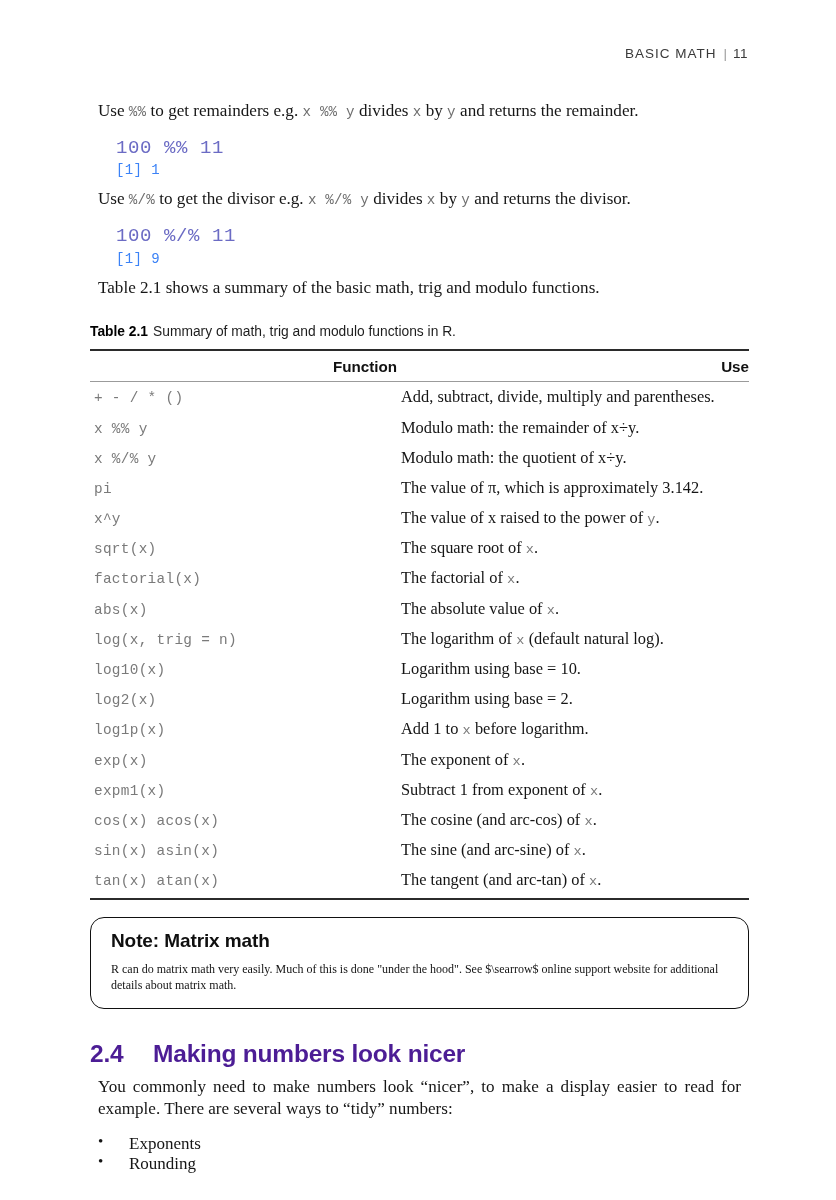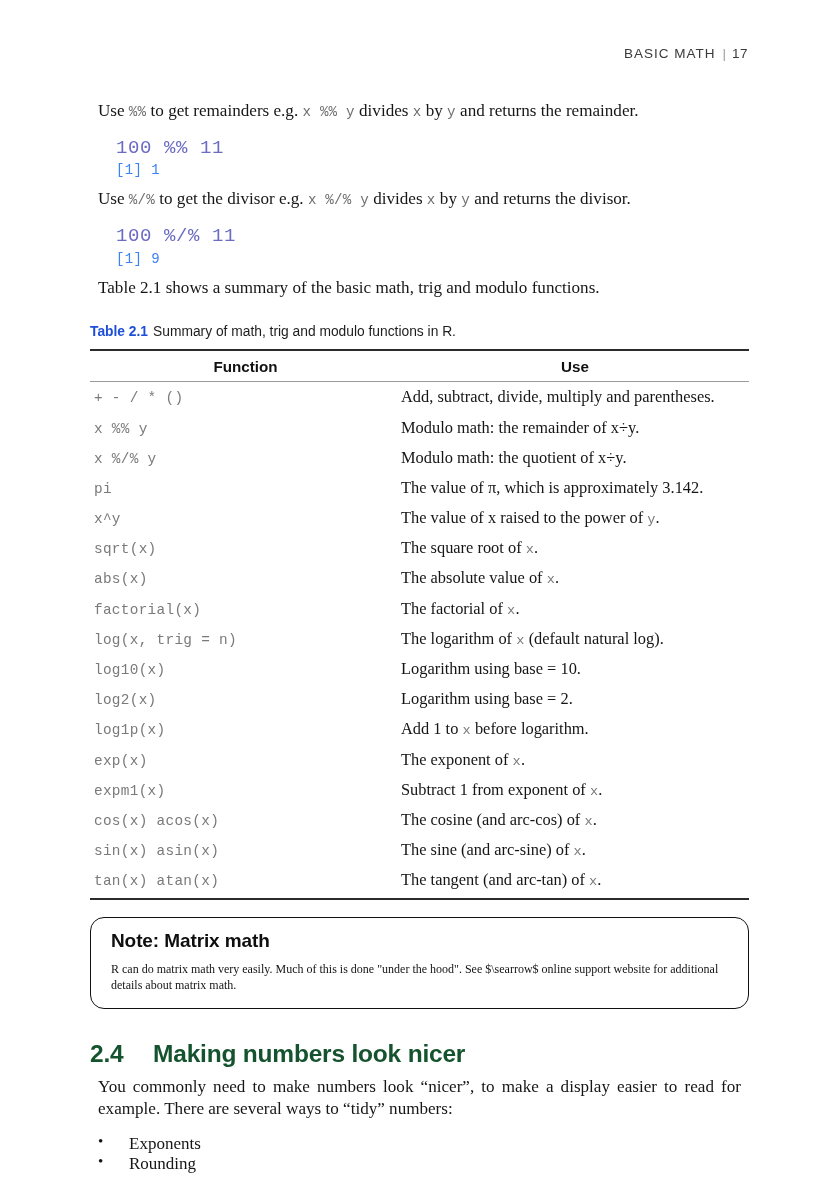--- a/index.html
+++ b/index.html
@@ -89,36 +89,36 @@
   }
 
   
   .tbl-caption {
     margin: 25px 0 0 0;
     font-family: "Liberation Sans", sans-serif;
     font-size: 13.8px;
     color: #1d1d1d;
   }
   .tbl-caption .lbl {
-    color: #1d4ed8;
+    color: #000000;
     font-weight: bold;
     margin-right: 5px;
   }
 
   table.rtable {
     margin-top: 10px;
     width: 659px;
     border-collapse: collapse;
     table-layout: fixed;
   }
   table.rtable col.c1 { width: 307px; }
   table.rtable col.c2 { width: 352px; }
 
   table.rtable thead th {
-    text-align: center;
+    text-align: right;
     font-family: "Liberation Sans", sans-serif;
     font-size: 15.2px;
     font-weight: bold;
     color: #111;
     padding: 7px 0 6px 4px;
     border-top: 2.1px solid #2b2b2b;
     border-bottom: 1.1px solid #9b9b9b;
   }
   table.rtable tbody td {
     padding: 5.1px 0 5.1px 4px;
@@ -168,21 +168,21 @@
     line-height: 1.3;
     color: #141414;
     text-align: left;
   }
 
   
   h2.sec {
     font-family: "Liberation Sans", sans-serif;
     font-size: 24.5px;
     font-weight: bold;
-    color: #14532d;
+    color: #4c1d95;
     margin: 31px 0 7px 0;
     letter-spacing: -0.2px;
   }
   h2.sec .num { display: inline-block; min-width: 63px; }
 
   h3.subsec {
     font-family: "Liberation Sans", sans-serif;
     font-size: 19.4px;
     font-weight: bold;
     color: #0d0d0d;
@@ -214,21 +214,21 @@
   }
 
   .mt-para { margin-top: 14px; }
 </style>
 </head>
 <body>
 
 <div class="page">
 
   <div class="runhead">
-    <span>BASIC MATH</span><span class="sep">|</span><span class="pageno">17</span>
+    <span>BASIC MATH</span><span class="sep">|</span><span class="pageno">11</span>
   </div>
 
   <div class="content">
 
     <p class="body"><span>Use </span><code>%%</code><span> to get remainders e.g. </span><code>x  %%  y</code><span> divides </span><code>x</code><span> by </span><code>y</code><span> and returns the remainder.</span></p>
 
     <div class="chunk">
       <div class="src">100 %% 11</div>
       <div class="out">[1] 1</div>
     </div>
@@ -276,26 +276,26 @@
           </tr>
         <tr>
             <td class="fn">x^y</td>
             <td class="use"><span>The value of x raised to the power of </span><code>y</code><span>.</span></td>
           </tr>
         <tr>
             <td class="fn">sqrt(x)</td>
             <td class="use"><span>The square root of </span><code>x</code><span>.</span></td>
           </tr>
         <tr>
+            <td class="fn">factorial(x)</td>
+            <td class="use"><span>The factorial of </span><code>x</code><span>.</span></td>
+          </tr>
+        <tr>
             <td class="fn">abs(x)</td>
             <td class="use"><span>The absolute value of </span><code>x</code><span>.</span></td>
-          </tr>
-        <tr>
-            <td class="fn">factorial(x)</td>
-            <td class="use"><span>The factorial of </span><code>x</code><span>.</span></td>
           </tr>
         <tr>
             <td class="fn">log(x, trig = n)</td>
             <td class="use"><span>The logarithm of </span><code>x</code><span> (default natural log).</span></td>
           </tr>
         <tr>
             <td class="fn">log10(x)</td>
             <td class="use"><span>Logarithm using base = 10.</span><code></code><span></span></td>
           </tr>
         <tr>

